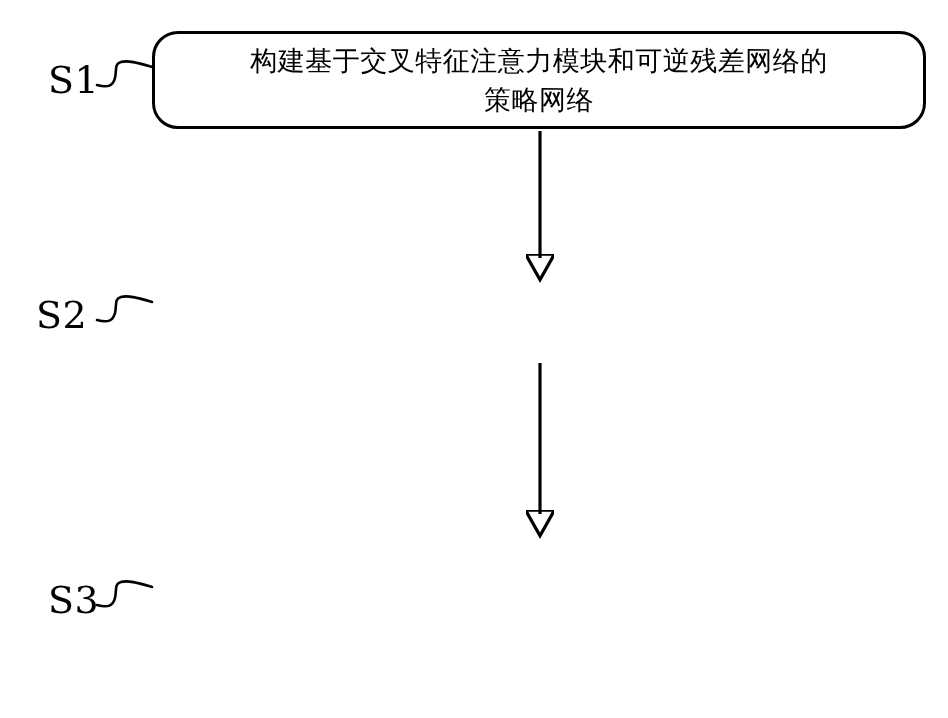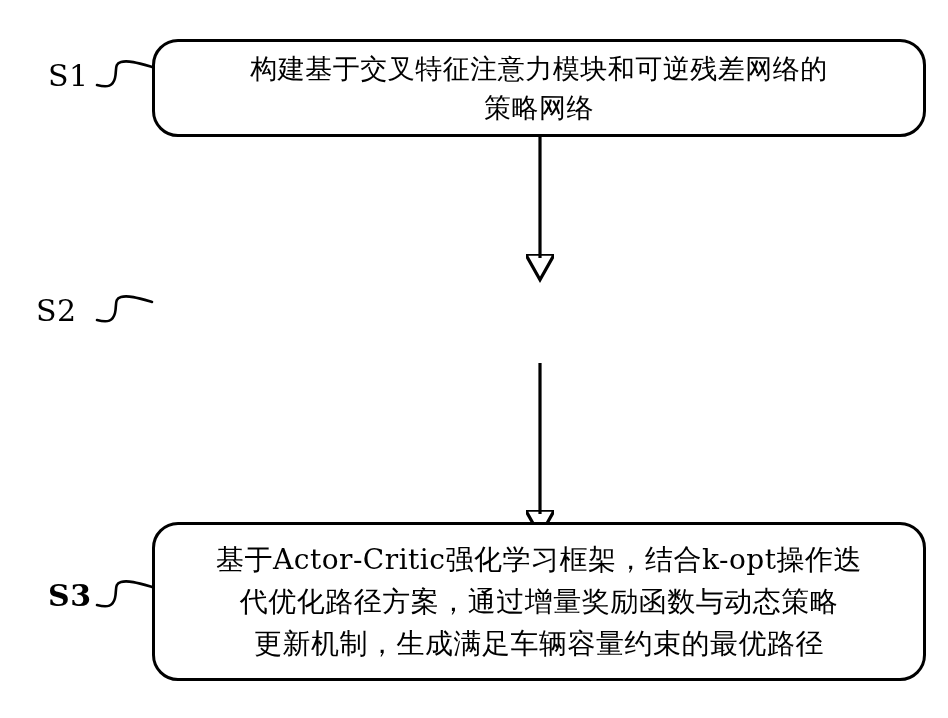--- a/index.html
+++ b/index.html
@@ -34,38 +34,38 @@
   .step-text {
     font-family: "DejaVu Serif", "Liberation Serif", serif;
     color: #000000;
     font-size: 27px;
     line-height: 1.45;
     letter-spacing: 0.5px;
     padding: 0 18px;
     white-space: pre-line;
   }
 
-  #box-s1 { left: 152px; top: 31px;  width: 774px; height: 98px; margin-top: 8px; }
+  #box-s1 { left: 152px; top: 31px;  width: 774px; height: 98px; }
   #box-s2 { left: 152px; top: 266px; width: 774px; height: 95px; }
   #box-s3 { left: 152px; top: 522px; width: 774px; height: 159px; }
 
   #box-s2 .step-text { font-size: 28px; }
   #box-s3 .step-text { font-size: 28px; line-height: 1.5; }
 
   
   .step-label {
     position: absolute;
     font-family: "DejaVu Serif", "Liberation Serif", serif;
-    font-size: 30px;
+    font-size: 38px;
     color: #000000;
     letter-spacing: 0.5px;
   }
   #label-s1 { left: 48px; top: 58px; }
   #label-s2 { left: 36px; top: 293px; }
-  #label-s3 { left: 48px; top: 578px; font-weight: bold; }
+  #label-s3 { left: 48px; top: 578px; }
 
   
   #connectors {
     position: absolute;
     left: 0;
     top: 0;
     width: 948px;
     height: 718px;
     pointer-events: none;
   }
@@ -100,19 +100,14 @@
   <div class="step-label" id="label-s2">S2</div>
 
   <div class="step-label" id="label-s3">S3</div>
 
   <div class="step-box" id="box-s1">
     <div class="step-text">构建基于交叉特征注意力模块和可逆残差网络的
 策略网络</div>
   </div>
 
 
-  <div class="step-box" id="box-s3">
-    <div class="step-text">基于Actor-Critic强化学习框架，结合k-opt操作迭
-代优化路径方案，通过增量奖励函数与动态策略
-更新机制，生成满足车辆容量约束的最优路径</div>
-  </div>
 
 </div>
 
 </body></html>

